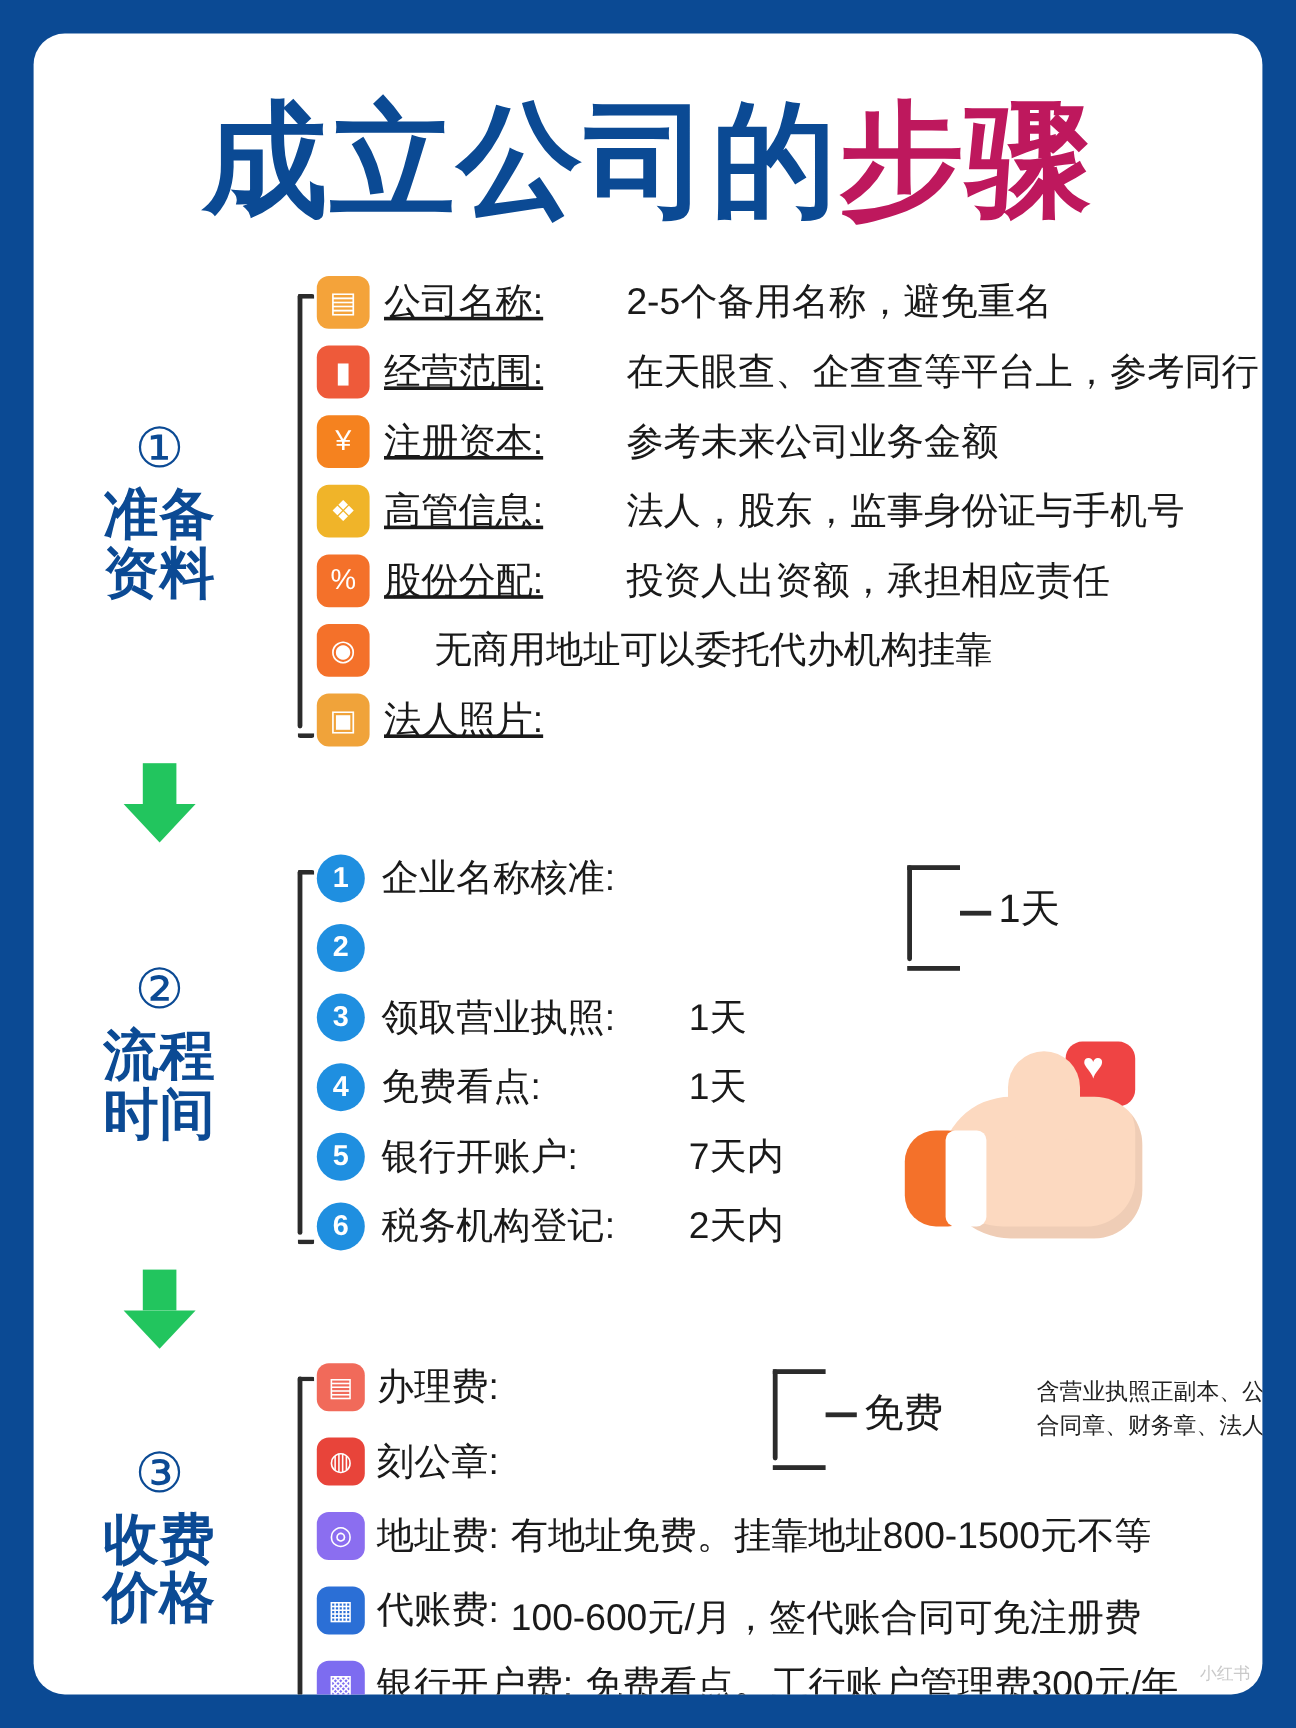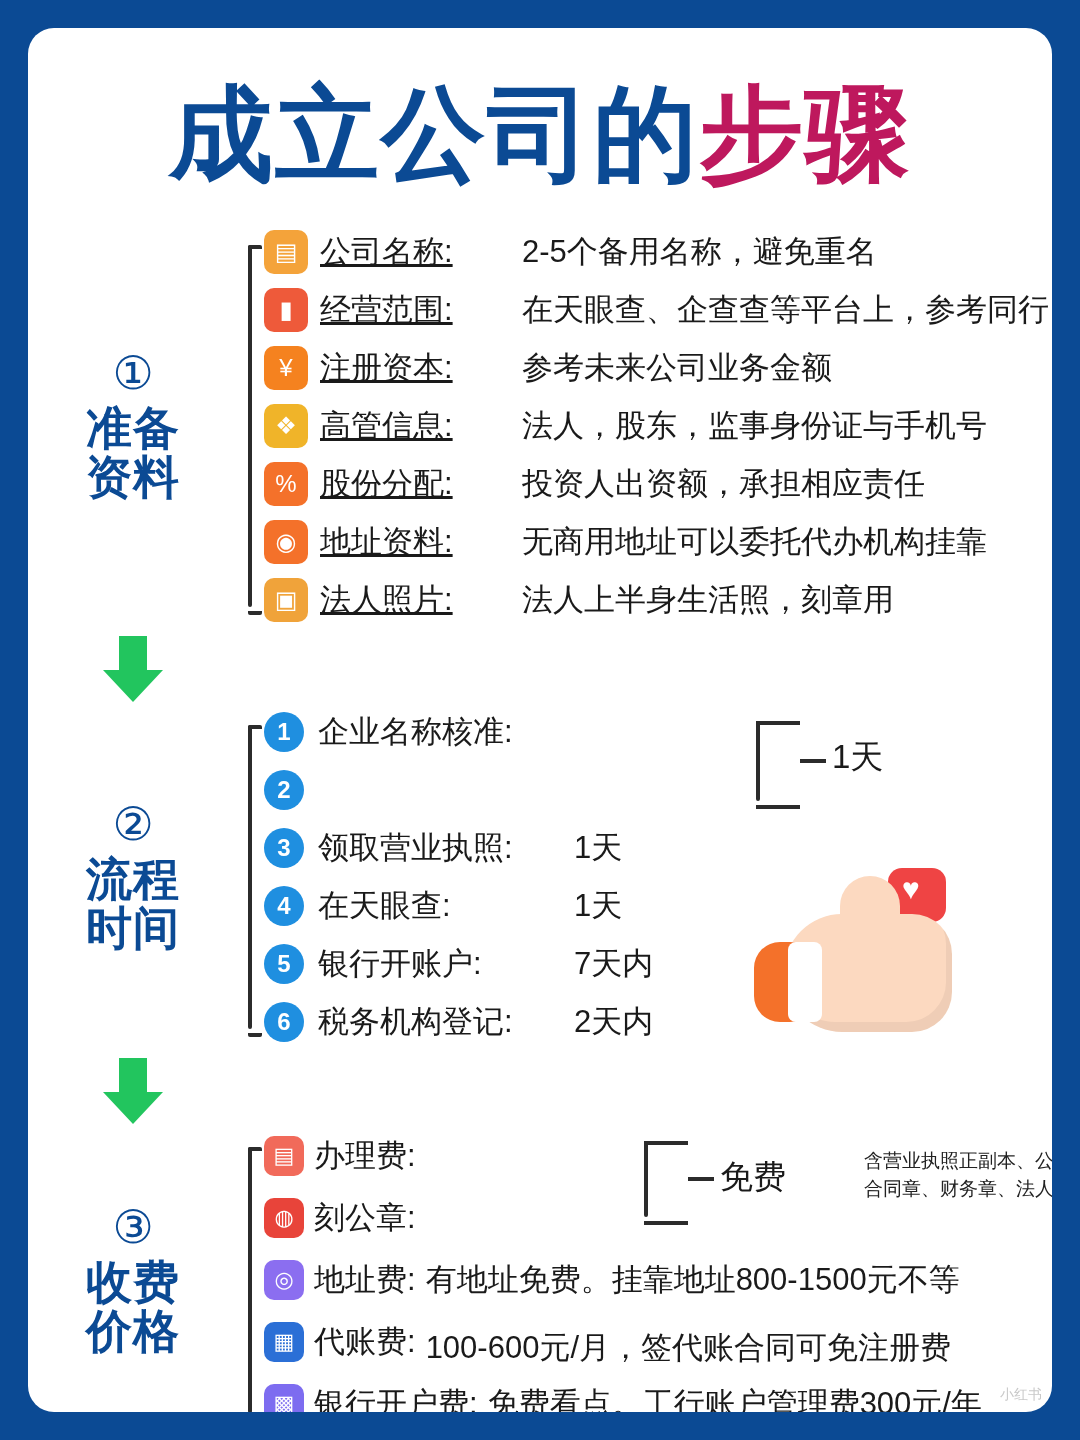--- a/index.html
+++ b/index.html
@@ -307,28 +307,26 @@
       </div>
 
       <div class="row">
         <div class="icon" style="background:#f4712a">%</div>
         <div class="lab">股份分配:</div>
         <div class="val">投资人出资额，承担相应责任</div>
       </div>
 
       <div class="row">
         <div class="icon" style="background:#f4712a">◉</div>
-        <div class="lab">地址资料:</div>
         <div class="val">无商用地址可以委托代办机构挂靠</div>
       </div>
 
       <div class="row">
         <div class="icon" style="background:#f0a33a">▣</div>
         <div class="lab">法人照片:</div>
-        <div class="val">法人上半身生活照，刻章用</div>
       </div>
 
     </div>
   </div>
 
   <div class="arrow-wrap">
     <div class="arrow">
         <i></i>
         <b></b>
       </div>
@@ -359,21 +357,21 @@
       </div>
 
       <div class="row">
         <div class="numcirc">3</div>
         <div class="lab">领取营业执照:</div>
         <div class="val">1天</div>
       </div>
 
       <div class="row">
         <div class="numcirc">4</div>
-        <div class="lab">在天眼查:</div>
+        <div class="lab">免费看点:</div>
         <div class="val">1天</div>
       </div>
 
       <div class="row">
         <div class="numcirc">5</div>
         <div class="lab">银行开账户:</div>
         <div class="val">7天内</div>
       </div>
 
       <div class="row">

